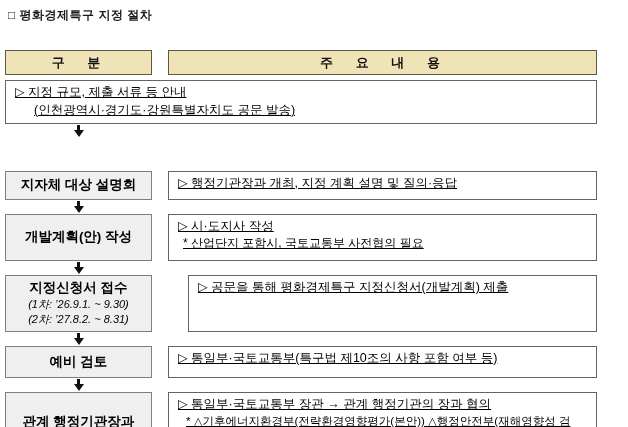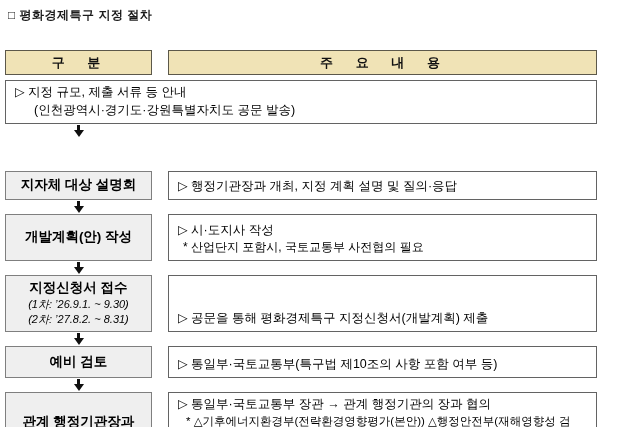--- a/index.html
+++ b/index.html
@@ -59,24 +59,25 @@
     line-height: 1.35;
     letter-spacing: 0;
     font-style: italic;
   }
 
   
   .content-box {
     background: #ffffff;
     border: 1px solid #636363;
     display: flex; flex-direction: column;
-    justify-content: flex-end;
+    justify-content: flex-start;
     padding: 3px 9px;
     font-size: 12.5px;
     line-height: 1.42;
+    text-decoration: underline;
   }
   .cline { white-space: nowrap; }
   .cline-indent { padding-left: 19px; }
   .cnote { font-size: 12px; padding-left: 5px; white-space: nowrap; }
   .cnote-wrap {
     font-size: 11.5px;
     line-height: 1.5;
     padding-left: 28px;
     text-indent: -20px;
     white-space: normal;
@@ -91,21 +92,21 @@
     width: 0; height: 0;
     border-left: 5px solid transparent;
     border-right: 5px solid transparent;
     border-top: 7px solid #101010;
   }
 
   
   .r1 { min-height: 37px; }
   .r2 { min-height: 29px; margin-top: 33px; }
   .r3 { min-height: 47px; }
-  .r4 { min-height: 57px; }
+  .r4 { min-height: 57px; gap: 20px; }
   .r5 { min-height: 32px; }
   .r6 { min-height: 76px; }
 </style>
 </head>
 <body>
 
 <div class="doc-title">□ 평화경제특구 지정 절차</div>
 
 <div class="flow-table">
 

